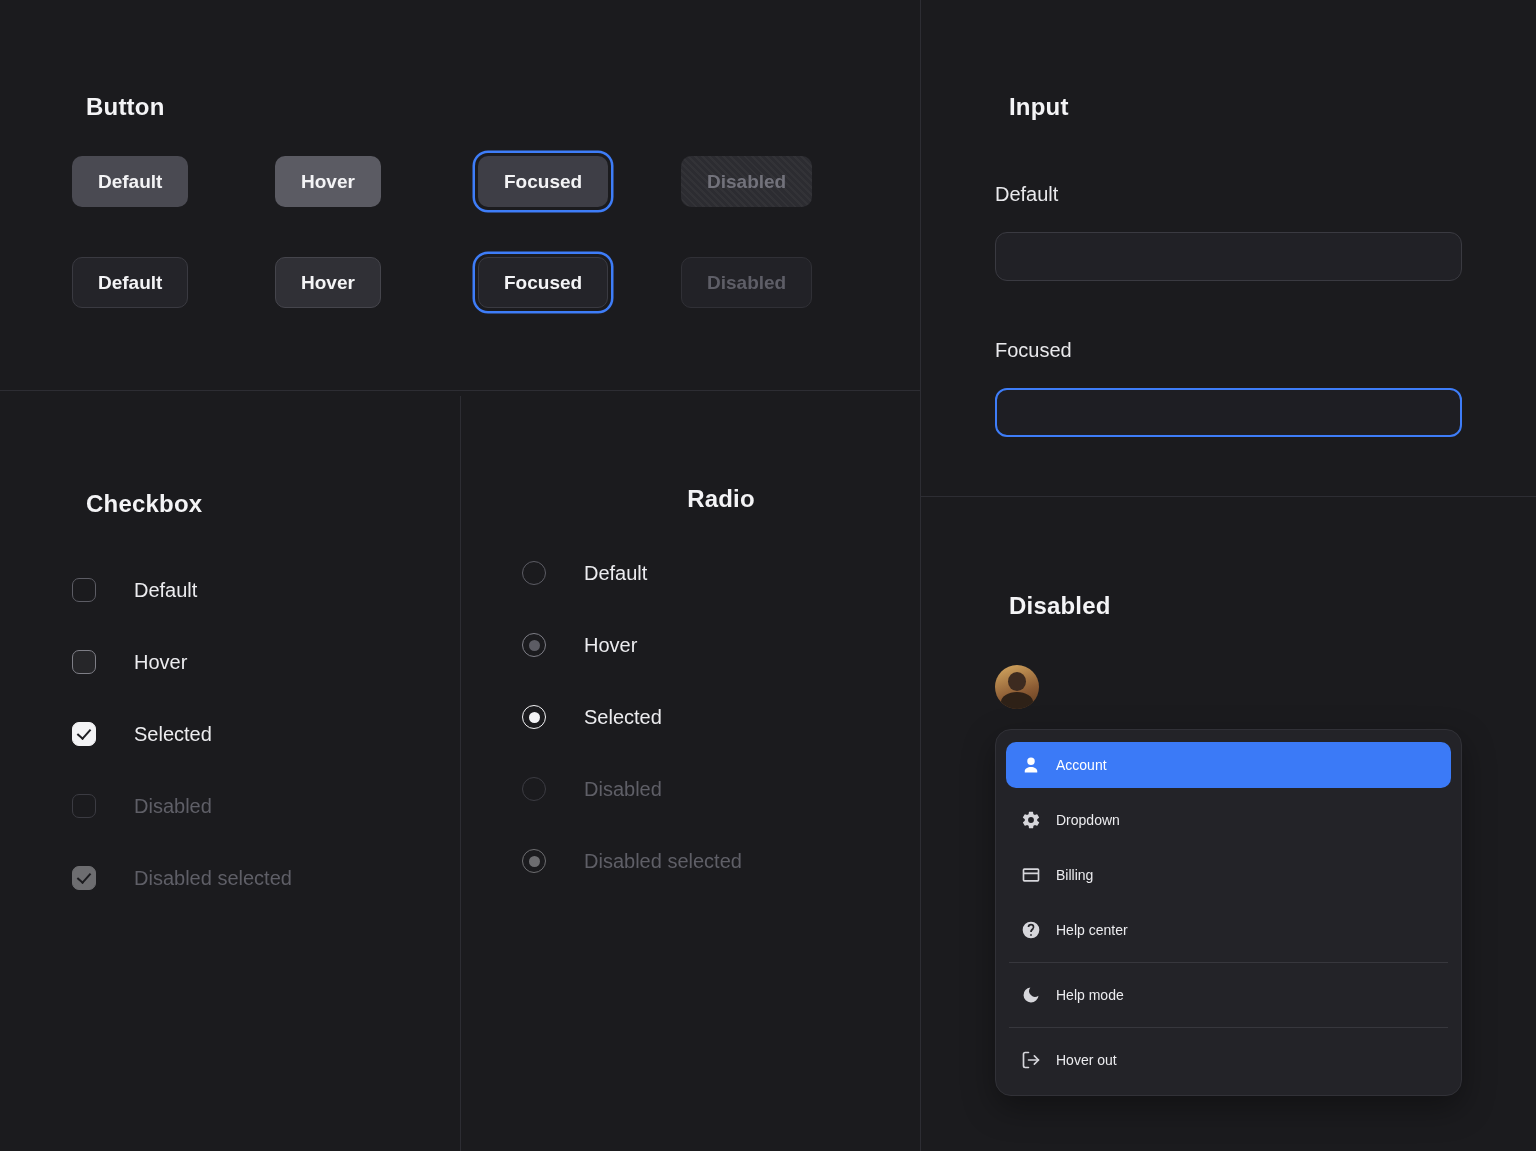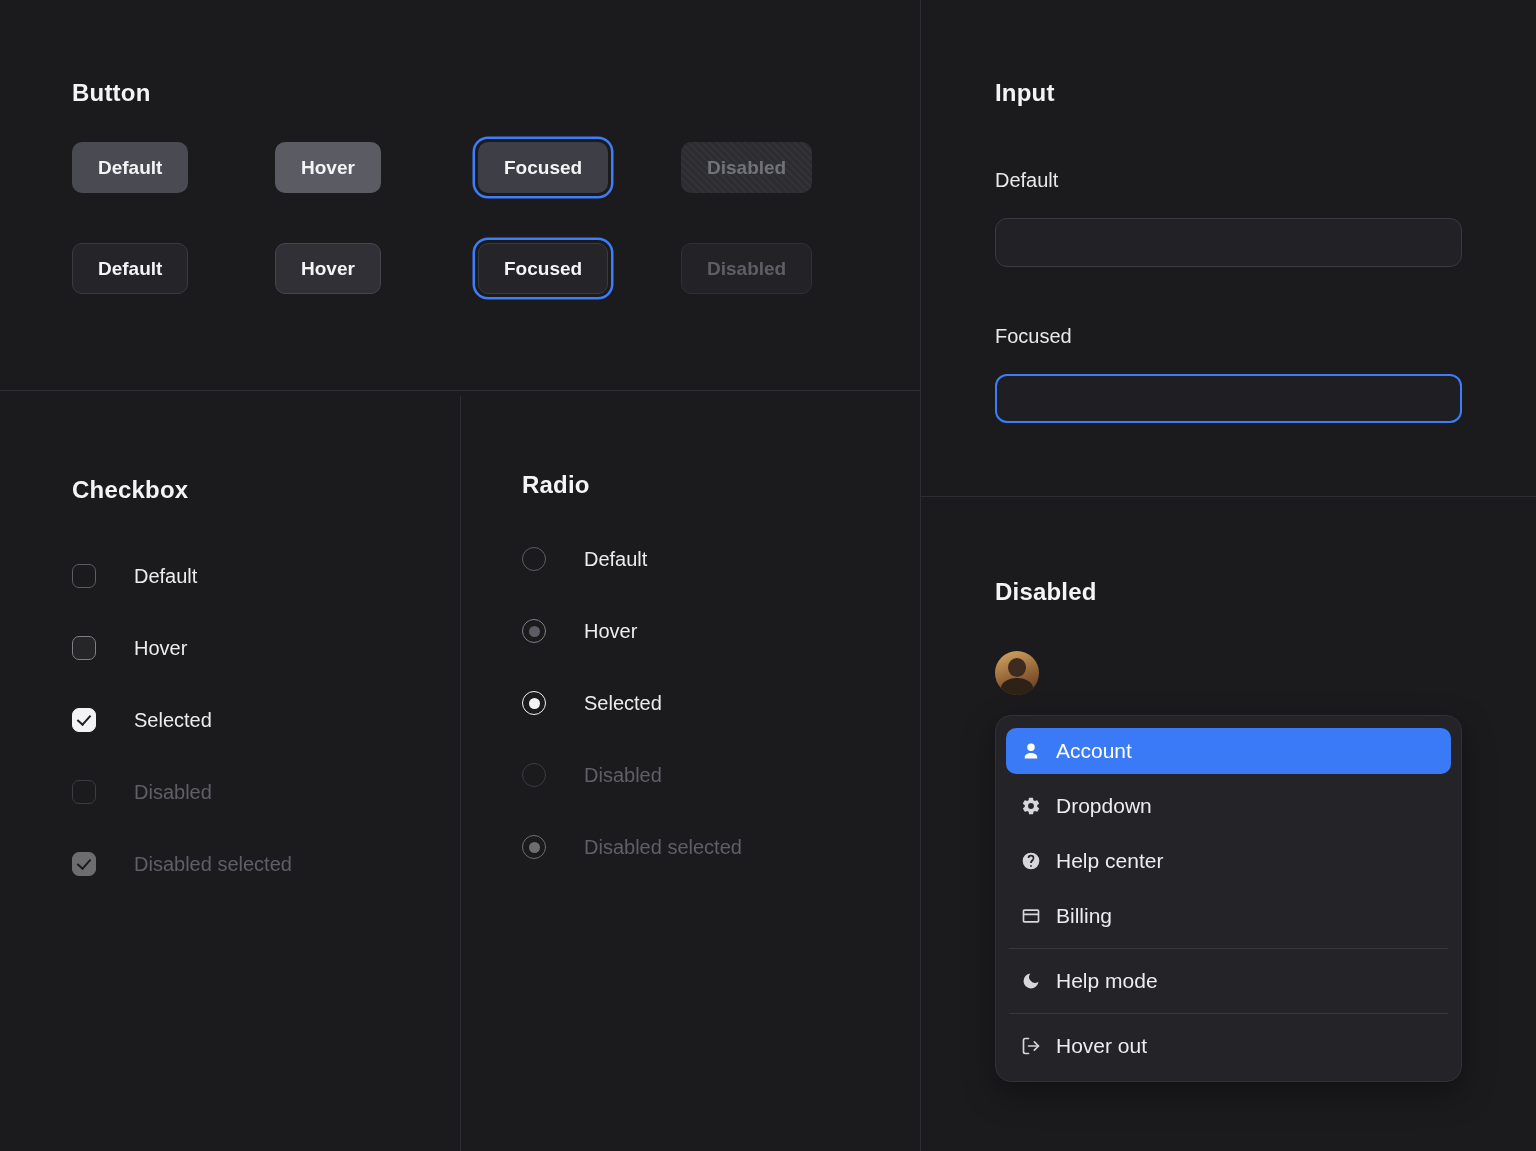--- a/index.html
+++ b/index.html
@@ -8,26 +8,26 @@
     position: relative;
     width: 1536px; height: 1151px;
     background: #1b1b1e;
     overflow: hidden;
     font-family: "Liberation Sans", "DejaVu Sans", sans-serif;
     color: #f4f4f6;
   }
   .panel { position: absolute; }
   #panel-button   { left: 0;    top: 0;    width: 921px; height: 391px; border-right: 1px solid #2d2d33; border-bottom: 1px solid #2d2d33; padding: 78px 0 0 72px; }
   #panel-checkbox { left: 0;    top: 396px; width: 461px; height: 760px; border-right: 1px solid #2d2d33; padding: 79px 0 16px 72px; }
-  #panel-radio    { left: 461px; top: 391px; width: 460px; height: 760px; border-right: 1px solid #2d2d33; padding: 79px 0 0 61px; }
+  #panel-radio    { left: 461px; top: 391px; width: 460px; height: 760px; border-right: 1px solid #2d2d33; padding: 79px 0 0 61px; text-align: center; }
   #panel-input    { left: 921px; top: 0;    width: 615px; height: 497px; border-bottom: 1px solid #2d2d33; padding: 78px 17px 0 74px; }
   #panel-dropdown { left: 921px; top: 497px; width: 615px; height: 654px; padding: 80px 0 0 74px; }
 
   h2.section-title {
-    margin: 0; font-size: 24px; font-weight: 700; line-height: 29px;
+    margin: 14px; font-size: 24px; font-weight: 700; line-height: 29px;
     color: #f4f4f6; letter-spacing: .2px;
   }
 
   
   .btn-rows { margin-top: 35px; }
   .btn-row { display: flex; }
   .btn-row + .btn-row { margin-top: 50px; }
   .btn-slot { width: 203px; flex: none; }
   .btn {
     display: inline-block;
@@ -120,21 +120,21 @@
     border: 1px solid #313137;
     border-radius: 16px;
     padding: 12px 10px;
     display: flex; flex-direction: column; gap: 9px;
     box-shadow: 0 12px 32px rgba(0,0,0,.35);
   }
   .menu-item {
     height: 46px; border-radius: 10px;
     display: flex; align-items: center; gap: 15px;
     padding: 0 15px;
-    font-size: 21px; color: #ececef;
+    font-size: 14px; color: #ececef;
     cursor: pointer;
   }
   .menu-item .mi { width: 20px; height: 20px; flex: none; color: #d6d6db; display: inline-flex; }
   .menu-item .mi svg { width: 20px; height: 20px; display: block; }
   .menu-item.selected { background: #3b7af7; color: #ffffff; }
   .menu-item.selected .mi { color: #ffffff; }
   .menu-divider { height: 1px; background: #37373d; margin: 0 3px; flex: none; }
 </style>
 </head>
 <body>
@@ -236,32 +236,32 @@
         <span class="mi">
           <svg viewBox="0 0 24 24" fill="currentColor">
               <path d="M19.4 13c.04-.33.06-.66.06-1s-.02-.67-.06-1l2.1-1.64a.5.5 0 0 0 .12-.64l-2-3.46a.5.5 0 0 0-.6-.22l-2.48 1a7.3 7.3 0 0 0-1.72-1l-.38-2.63A.5.5 0 0 0 14 2h-4a.5.5 0 0 0-.5.41l-.37 2.63a7.3 7.3 0 0 0-1.73 1l-2.48-1a.5.5 0 0 0-.6.22l-2 3.46a.5.5 0 0 0 .12.64L4.6 11c-.04.33-.06.66-.06 1s.02.67.06 1l-2.1 1.64a.5.5 0 0 0-.12.64l2 3.46c.12.22.38.31.6.22l2.48-1a7.3 7.3 0 0 0 1.73 1l.37 2.63c.04.24.25.41.5.41h4c.25 0 .46-.17.5-.41l.38-2.63a7.3 7.3 0 0 0 1.72-1l2.48 1c.23.09.49 0 .6-.22l2-3.46a.5.5 0 0 0-.12-.64L19.4 13zM12 15.5A3.5 3.5 0 1 1 15.5 12 3.5 3.5 0 0 1 12 15.5z"></path>
             </svg>
         </span>
         <span>Dropdown</span>
       </div>
       <div class="menu-item">
         <span class="mi">
           <svg viewBox="0 0 24 24" fill="currentColor">
+              <path d="M20 4H4a2 2 0 0 0-2 2v12a2 2 0 0 0 2 2h16a2 2 0 0 0 2-2V6a2 2 0 0 0-2-2zm0 5H4V6h16zm0 9H4v-7h16z"></path>
+            </svg>
+        </span>
+        <span>Billing</span>
+      </div>
+      <div class="menu-item">
+        <span class="mi">
+          <svg viewBox="0 0 24 24" fill="currentColor">
               <path d="M12 2a10 10 0 1 0 10 10A10 10 0 0 0 12 2zm1 17h-2v-2h2zm2.07-7.75l-.9.92A3.4 3.4 0 0 0 13 14.5h-2v-.5a4 4 0 0 1 1.17-2.83l1.24-1.26A1.96 1.96 0 0 0 12 6.5a2 2 0 0 0-2 2H8a4 4 0 1 1 8 0 3.18 3.18 0 0 1-.93 2.25z"></path>
             </svg>
         </span>
         <span>Help center</span>
-      </div>
-      <div class="menu-item">
-        <span class="mi">
-          <svg viewBox="0 0 24 24" fill="currentColor">
-              <path d="M20 4H4a2 2 0 0 0-2 2v12a2 2 0 0 0 2 2h16a2 2 0 0 0 2-2V6a2 2 0 0 0-2-2zm0 5H4V6h16zm0 9H4v-7h16z"></path>
-            </svg>
-        </span>
-        <span>Billing</span>
       </div>
       <div class="menu-divider"></div>
       <div class="menu-item">
         <span class="mi">
           <svg viewBox="0 0 24 24" fill="currentColor">
               <path d="M21 12.8A9 9 0 1 1 11.2 3a7 7 0 0 0 9.8 9.8z"></path>
             </svg>
         </span>
         <span>Help mode</span>
       </div>

